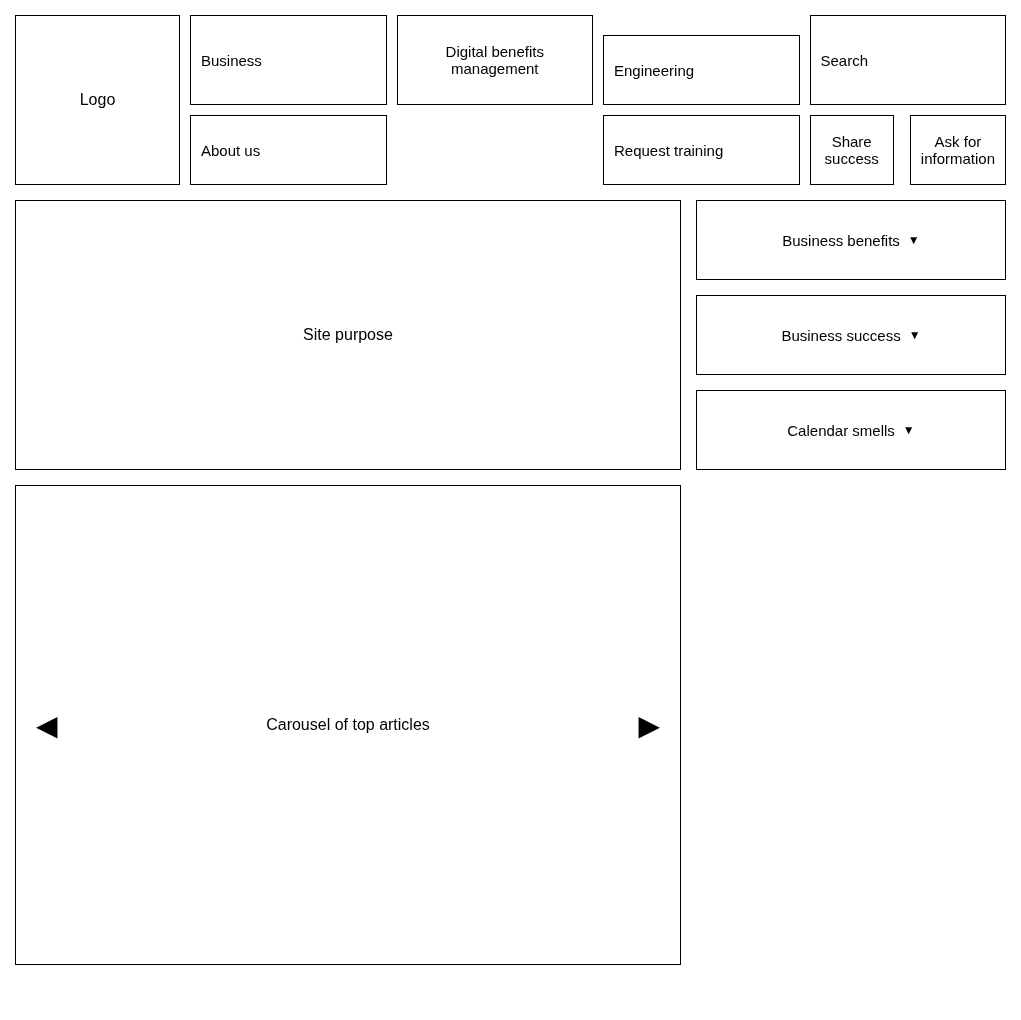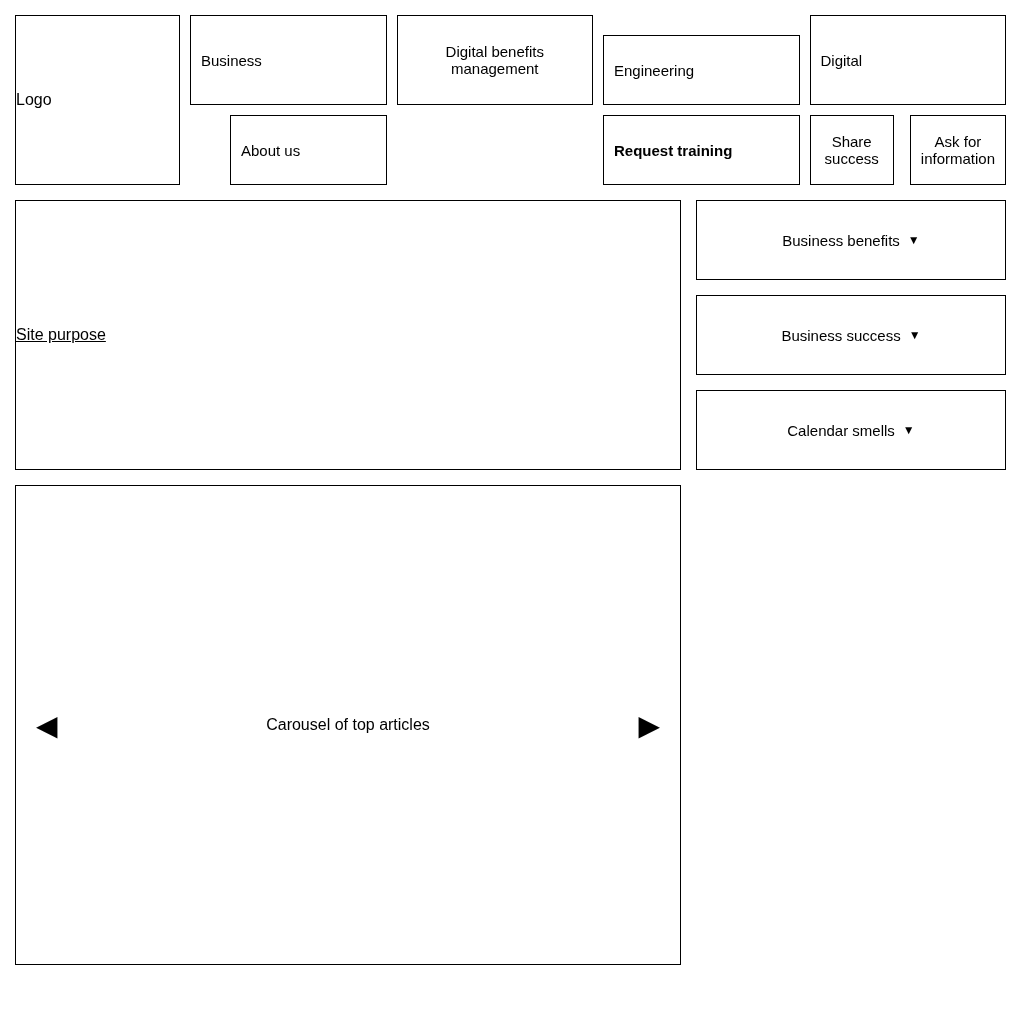--- a/index.html
+++ b/index.html
@@ -23,21 +23,21 @@
       gap: 10px;
       margin-bottom: 15px;
     }
 
     .logo-cell {
       grid-row: 1 / 3;
       grid-column: 1 / 2;
       border: 1.5px solid #000;
       display: flex;
       align-items: center;
-      justify-content: flex-start;
+      justify-content: center;
       min-height: 160px;
     }
 
     .nav-btn {
       border: 1.5px solid #000;
       background: #fff;
       display: flex;
       align-items: center;
       justify-content: flex-start;
       text-align: center;
@@ -51,24 +51,23 @@
       display: grid;
       grid-template-columns: 1fr 310px;
       gap: 15px;
       margin-bottom: 15px;
     }
 
     .site-purpose-box {
       border: 1.5px solid #000;
       display: flex;
       align-items: center;
-      justify-content: flex-start;
+      justify-content: center;
       min-height: 240px;
       font-size: 16px;
-      text-decoration: underline;
     }
 
     .right-panel {
       display: flex;
       flex-direction: column;
       gap: 15px;
     }
 
     .dropdown-btn {
       border: 1.5px solid #000;
@@ -127,23 +126,23 @@
       justify-content: center;
       min-height: 480px;
       font-size: 16px;
     }
 
     .row1-business { grid-row: 1; grid-column: 2; }
     .row1-digital  { grid-row: 1; grid-column: 3; }
     .row1-engineering { grid-row: 1; grid-column: 4; margin-top: 20px; }
     .row1-search   { grid-row: 1; grid-column: 5; }
 
-    .row2-about    { grid-row: 2; grid-column: 2; margin-left: 40px; }
+    .row2-about    { grid-row: 2; grid-column: 2; }
     .row2-coaching { grid-row: 2; grid-column: 3; }
-    .row2-training { grid-row: 2; grid-column: 4; font-weight: bold; }
+    .row2-training { grid-row: 2; grid-column: 4; }
 
     .row2-right {
       grid-row: 2;
       grid-column: 5;
       display: grid;
       grid-template-columns: 1fr 1fr;
       gap: 16px;
     }
   </style>
 </head>
@@ -158,21 +157,21 @@
   <button class="nav-btn row1-business">
     <span>Business</span>
   </button>
   <button class="nav-btn row1-digital">
     <span>Digital benefits management</span>
   </button>
   <button class="nav-btn row1-engineering">
     <span>Engineering</span>
   </button>
   <button class="nav-btn row1-search">
-    <span>Digital</span>
+    <span>Search</span>
   </button>
 
   <button class="nav-btn row2-about">
     <span>About us</span>
   </button>
   <button class="nav-btn row2-training">
     <span>Request training</span>
   </button>
 
   <div class="row2-right">

